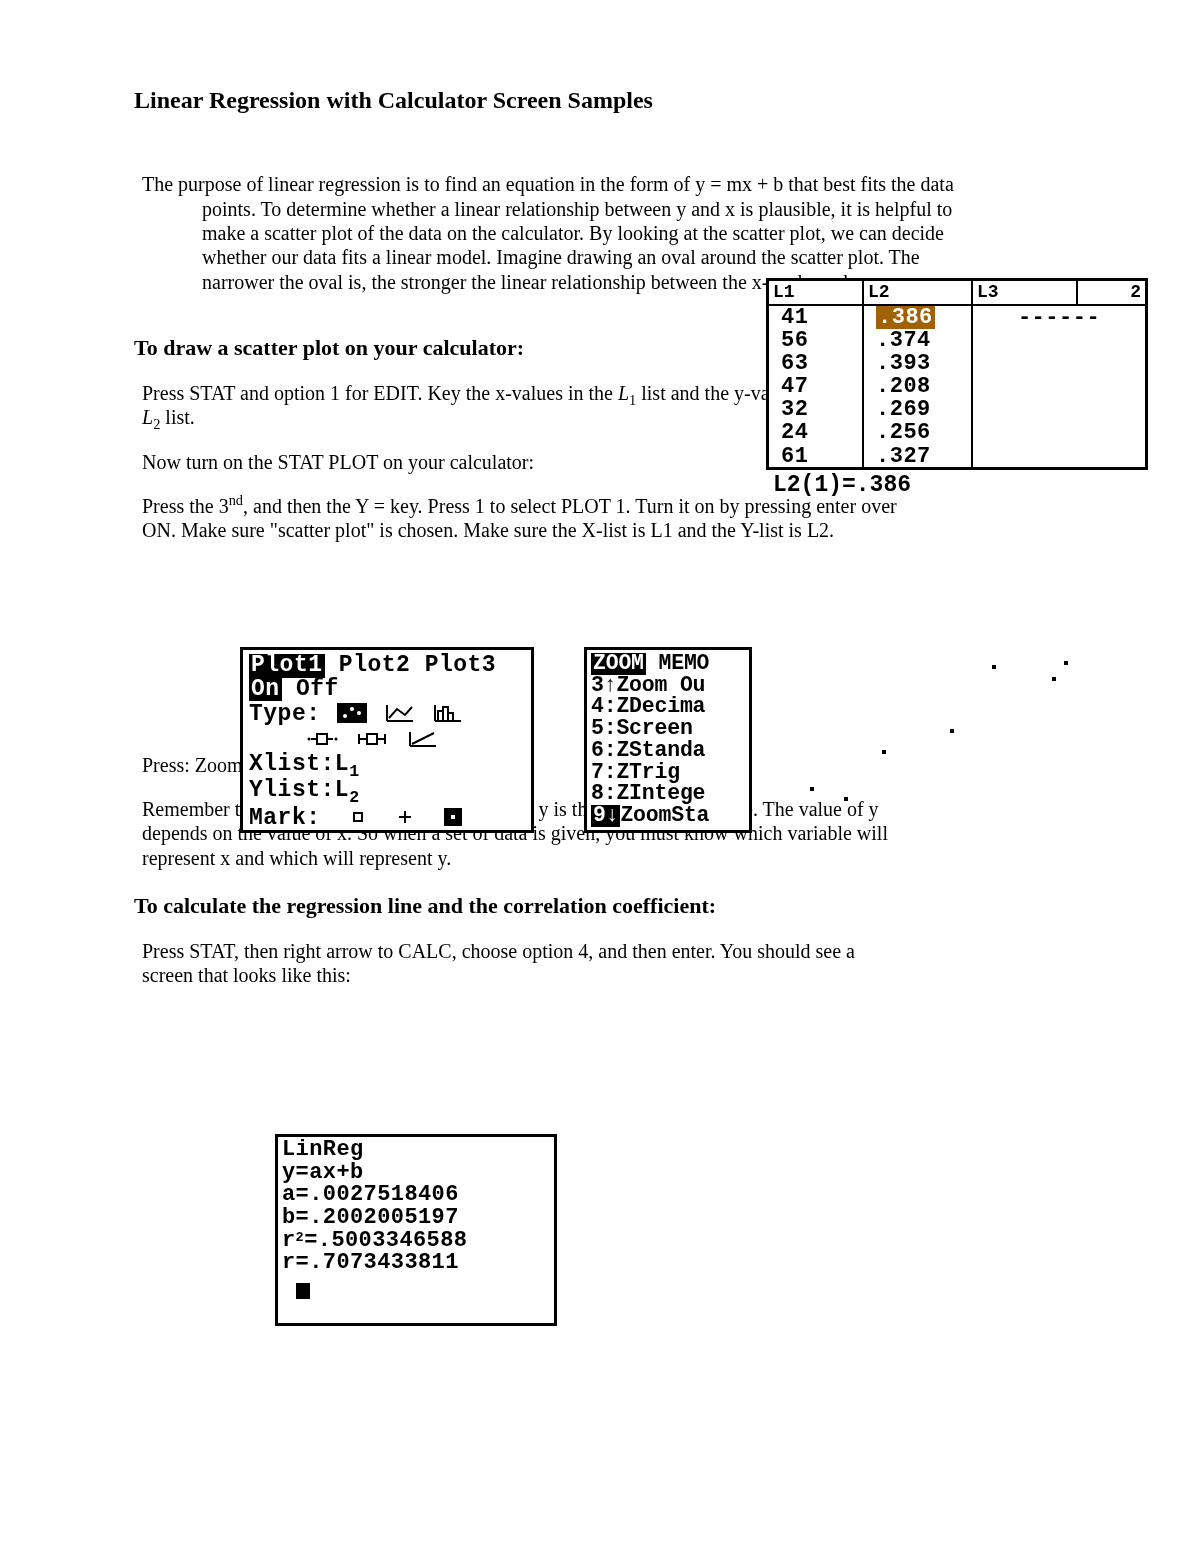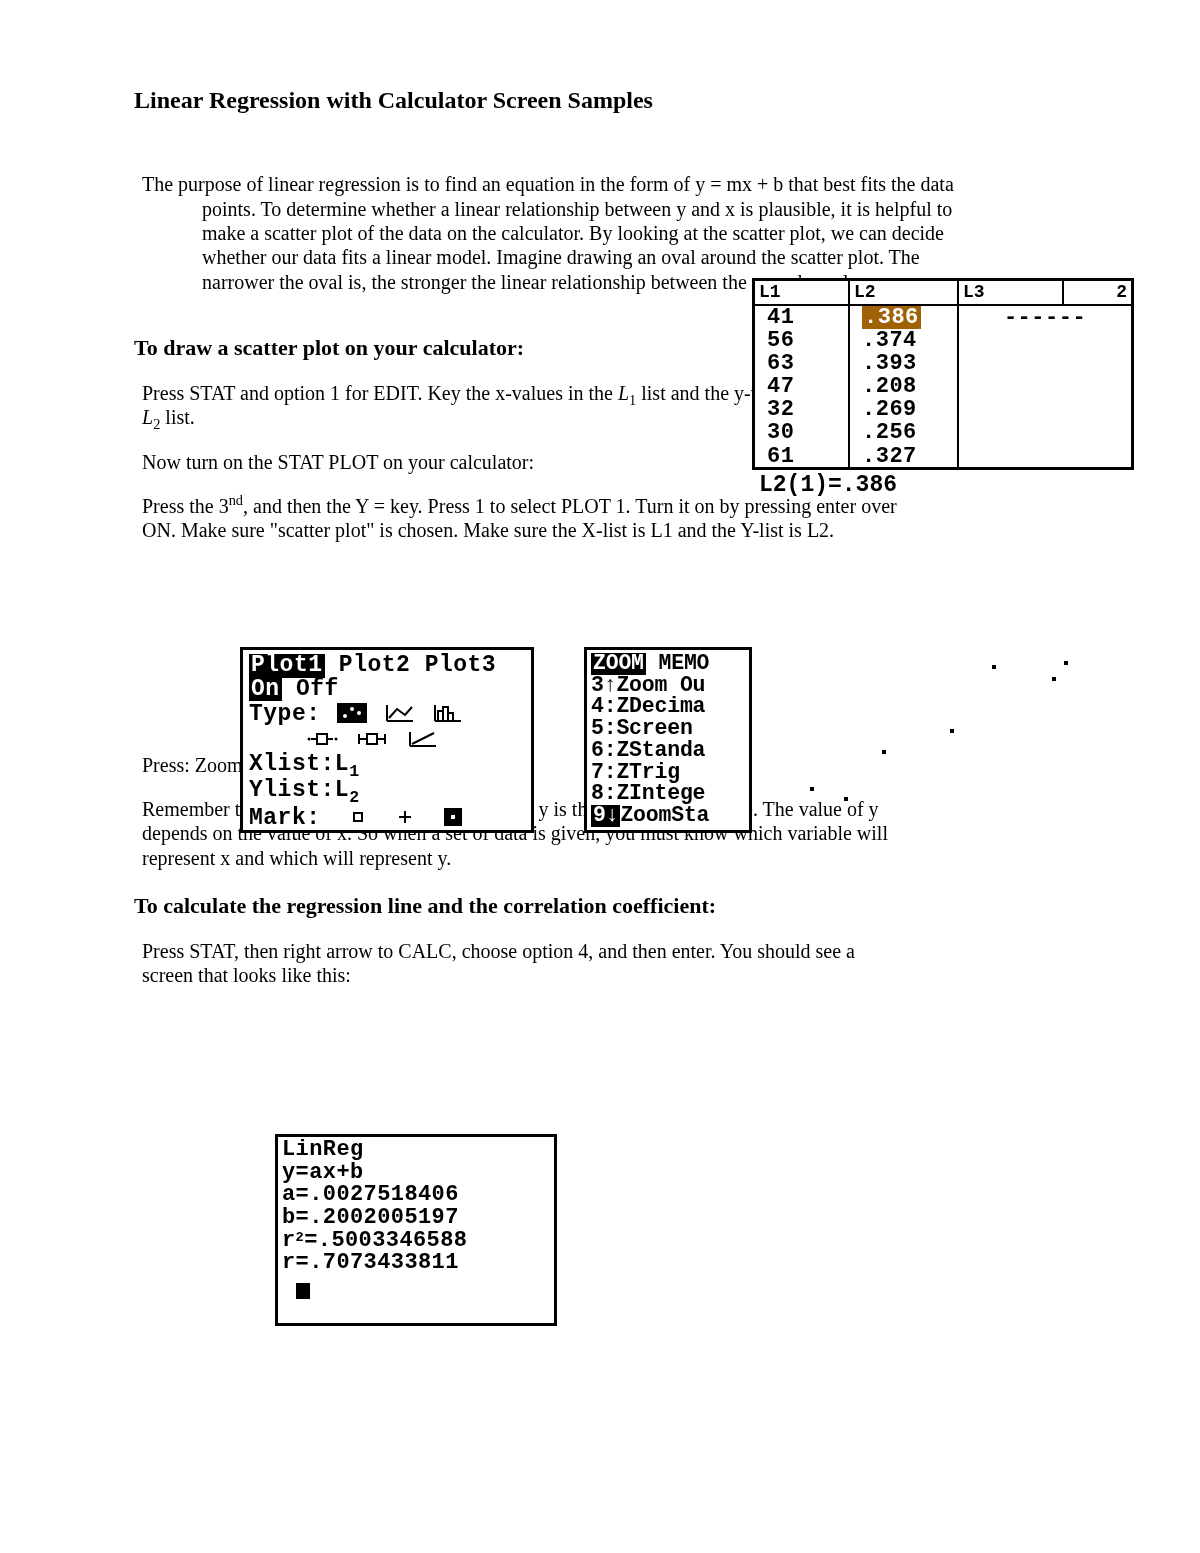--- a/index.html
+++ b/index.html
@@ -49,21 +49,21 @@
     border: 3px solid #000;
     box-sizing: border-box;
     font-family: "Courier New", Courier, monospace;
     color: #000;
   }
 
   
   .calc-list {
     position: absolute;
     top: 278px;
-    right: 66px;
+    right: 52px;
     width: 382px;
     height: 192px;
   }
   .calc-list table {
     width: 100%;
     border-collapse: collapse;
     font-size: 17px;
     line-height: 1;
   }
   .calc-list th {
@@ -235,21 +235,21 @@
             <td>47</td>
             <td>.208</td>
             <td colspan="2"></td>
           </tr>
       <tr>
             <td>32</td>
             <td>.269</td>
             <td colspan="2"></td>
           </tr>
       <tr>
-            <td>30</td>
+            <td>24</td>
             <td>.256</td>
             <td colspan="2"></td>
           </tr>
       <tr>
             <td>61</td>
             <td>.327</td>
             <td colspan="2"></td>
           </tr>
     </tbody>
       </table>

